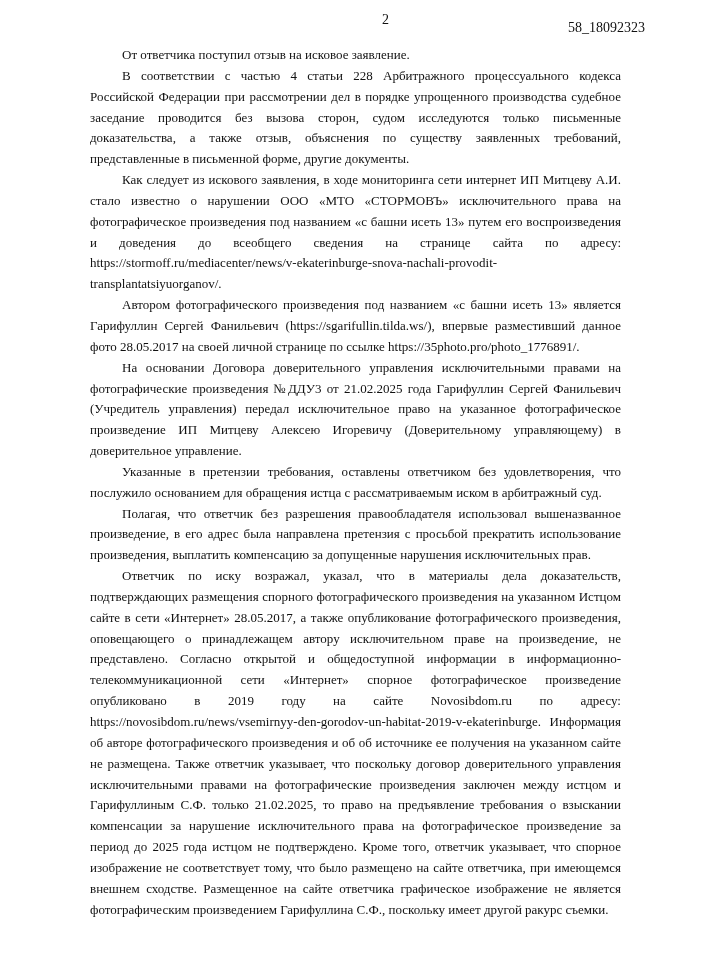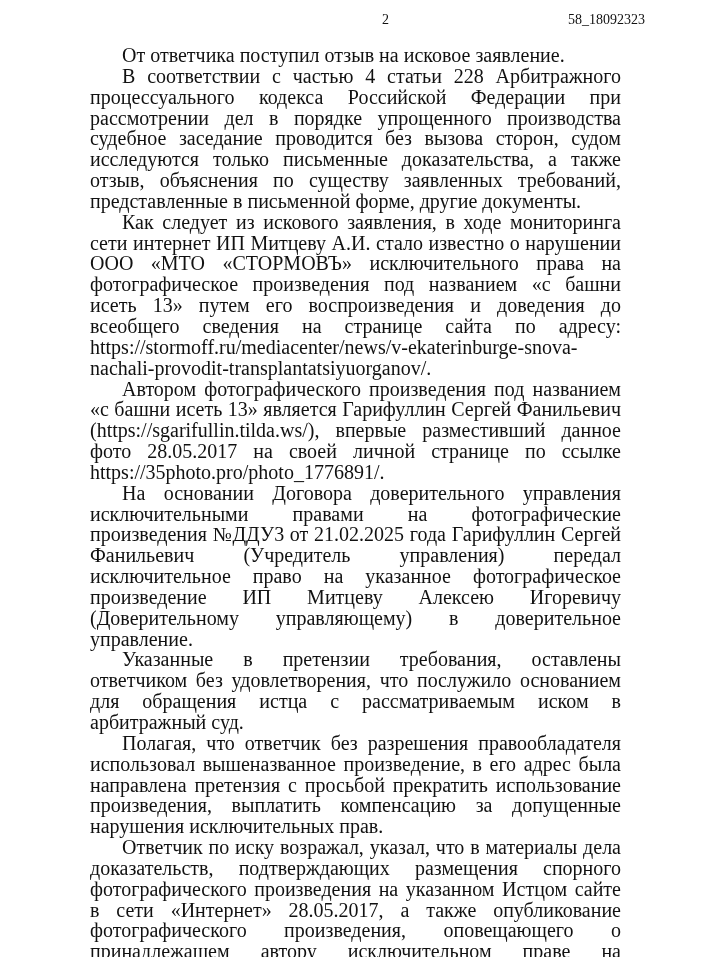--- a/index.html
+++ b/index.html
@@ -25,32 +25,32 @@
     font-size: 14px;
   }
   .page-number {
     position: absolute;
     left: 382px;
     top: 0;
   }
   .case-id {
     position: absolute;
     right: 64px;
-    top: 0;
+    top: 8px;
   }
   .content {
     position: absolute;
     top: 45px;
     left: 90px;
     width: 531px;
   }
   p.para {
     margin: 0;
     padding: 0;
-    font-size: 20px;
+    font-size: 13px;
     line-height: 20.85px;
     text-align: justify;
     text-indent: 32px;
     overflow-wrap: break-word;
     word-break: break-word;
   }
 </style>
 </head>
 <body>
 

